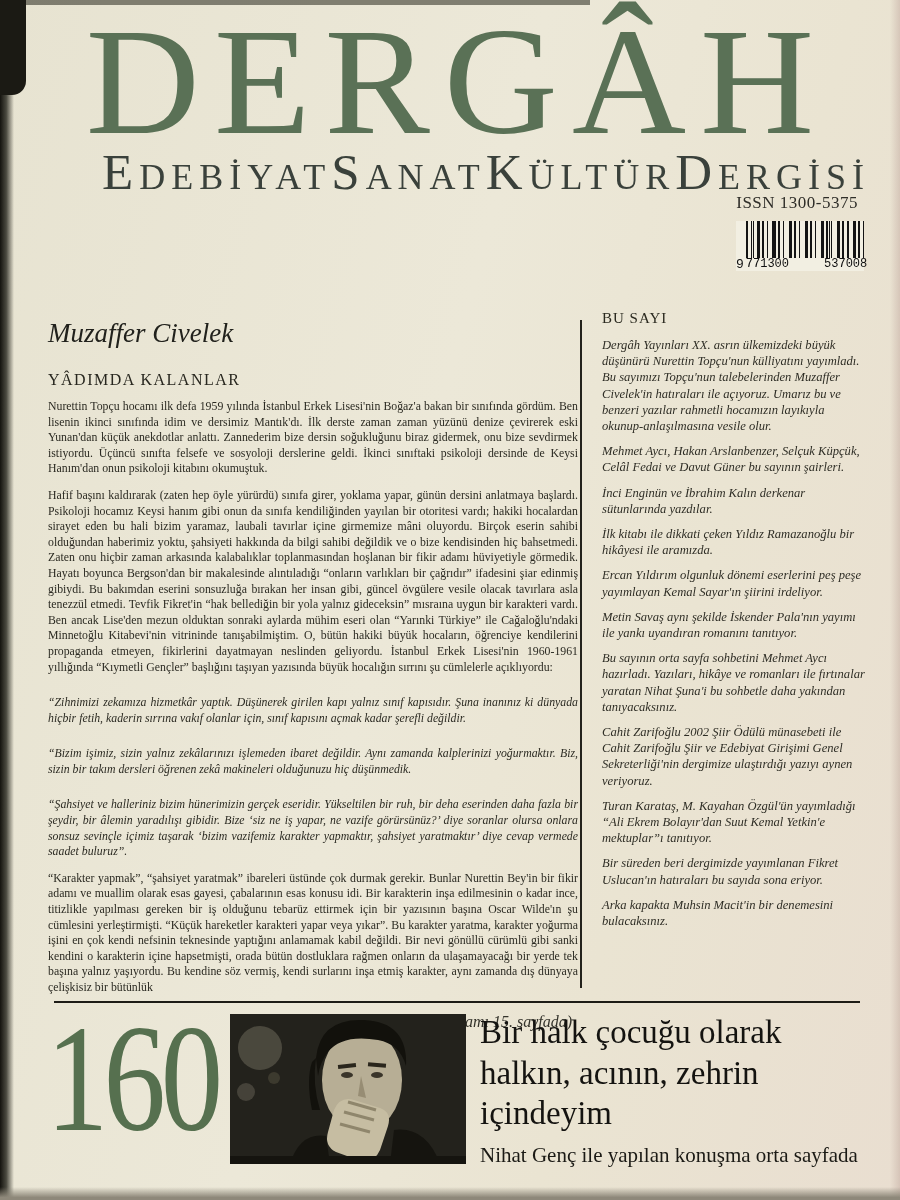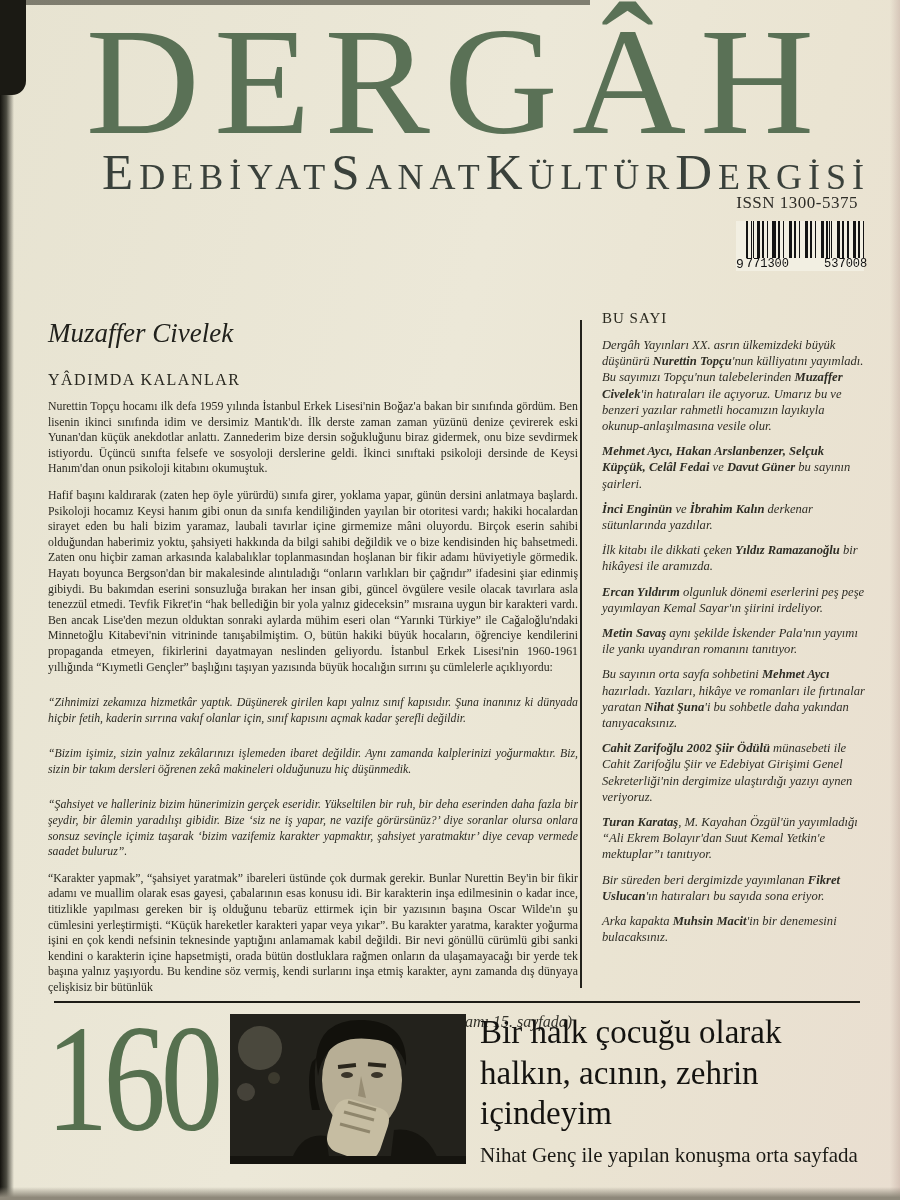--- a/index.html
+++ b/index.html
@@ -56,21 +56,21 @@
   .article-body p.quote{font-style:italic;margin-top:20px;}
   .continuation{margin-top:18px;text-align:right;font-style:italic;font-size:16px;padding-right:6px;color:#34332b;}
 
   
   .col-divider{position:absolute;left:580px;top:320px;width:2px;height:668px;background:#23221c;}
 
   
   .right-col{position:absolute;left:602px;top:310px;width:264px;}
   .right-col-header{font-size:15px;letter-spacing:1px;color:#2a291f;margin:0 0 10px 0;}
   .right-col p.rpara{margin:0 0 9px 0;font-style:italic;font-size:12.6px;line-height:16.2px;color:#2e2d25;}
-  .right-col p.rpara b{font-weight:bold;text-align:right;}
+  .right-col p.rpara b{font-weight:normal;text-align:right;}
 
   
   .footer-rule{position:absolute;left:54px;top:1001px;width:806px;height:2px;background:#1d1c16;}
   .issue-number{position:absolute;left:46px;top:1000px;font-size:152px;line-height:1.05;color:#56704f;
     letter-spacing:-6px;transform:scaleX(.82);transform-origin:left top;}
   .cover-photo{position:absolute;left:230px;top:1014px;width:236px;height:150px;background:#201f19;}
   .footer-headline{position:absolute;left:480px;top:1012px;width:395px;font-weight:normal;font-size:33px;
     line-height:1.23;color:#141310;}
   .footer-subheadline{position:absolute;left:480px;top:1143px;width:400px;font-size:21px;color:#1b1a15;}
 </style>

